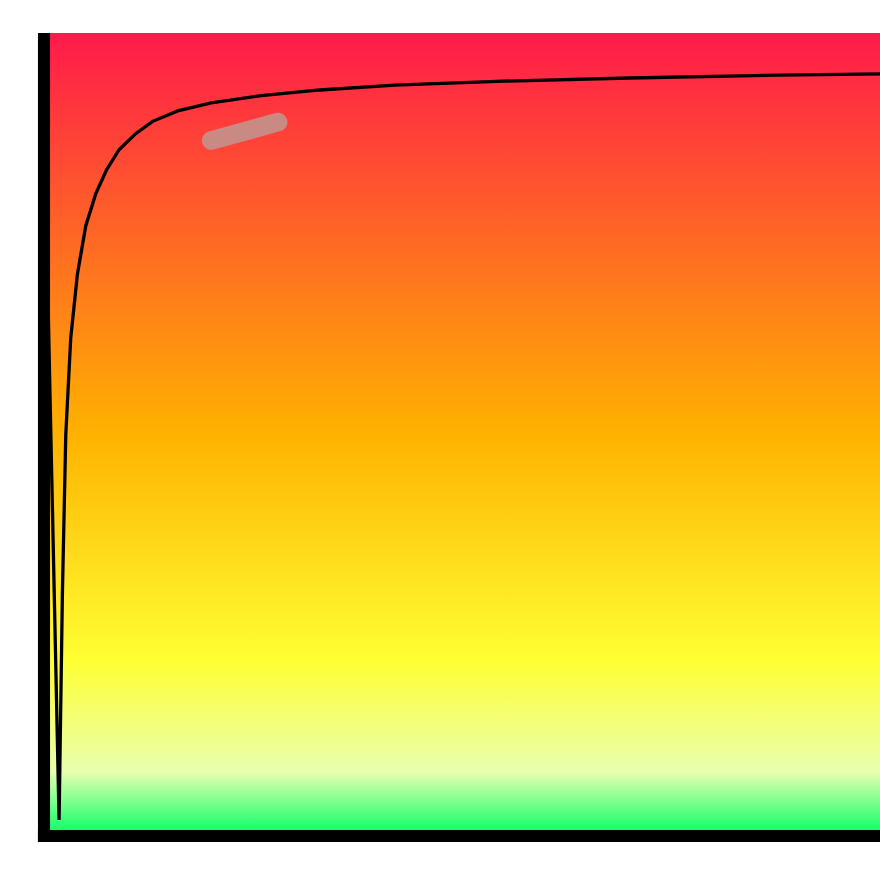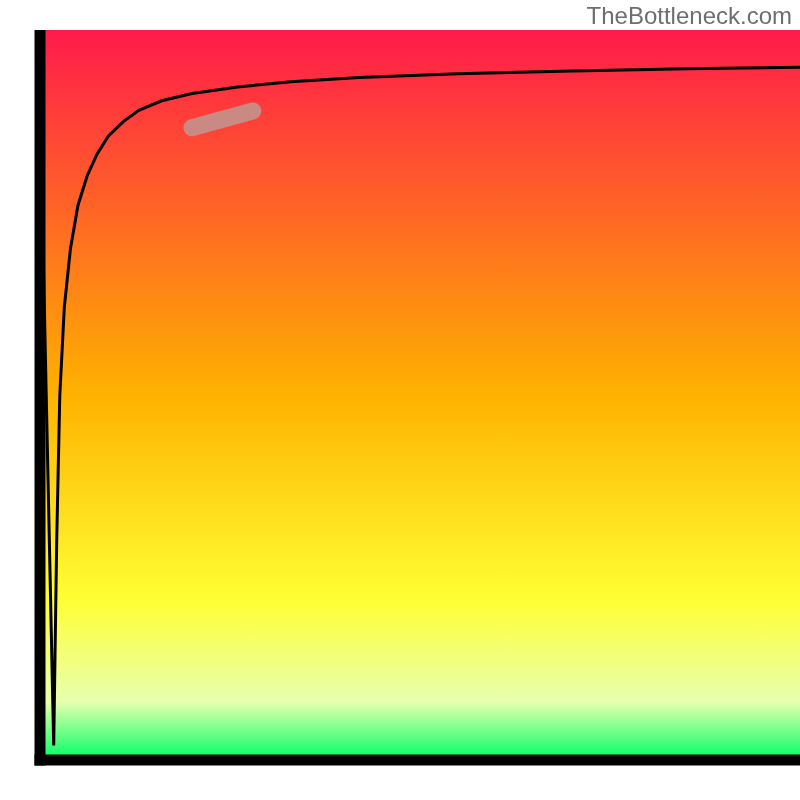--- a/index.html
+++ b/index.html
@@ -26,21 +26,20 @@
     z-index: 10;
   }
   svg {
     display: block;
   }
 </style>
 </head>
 <body>
 
 <div class="chart-container">
-  <div class="attribution">TheBottleneck.com</div>
   <svg id="chart-svg" width="800" height="800" viewBox="0 0 800 800">
     <defs>
       <linearGradient id="bg-grad" x1="0" y1="0" x2="0" y2="1">
           <stop offset="0%" stop-color="#ff1a4b"></stop>
           <stop offset="50%" stop-color="#ffb200"></stop>
           <stop offset="78%" stop-color="#ffff33"></stop>
           <stop offset="92%" stop-color="#e8ffb0"></stop>
           <stop offset="100%" stop-color="#00ff66"></stop>
         </linearGradient>
       <clipPath id="plot-clip">

